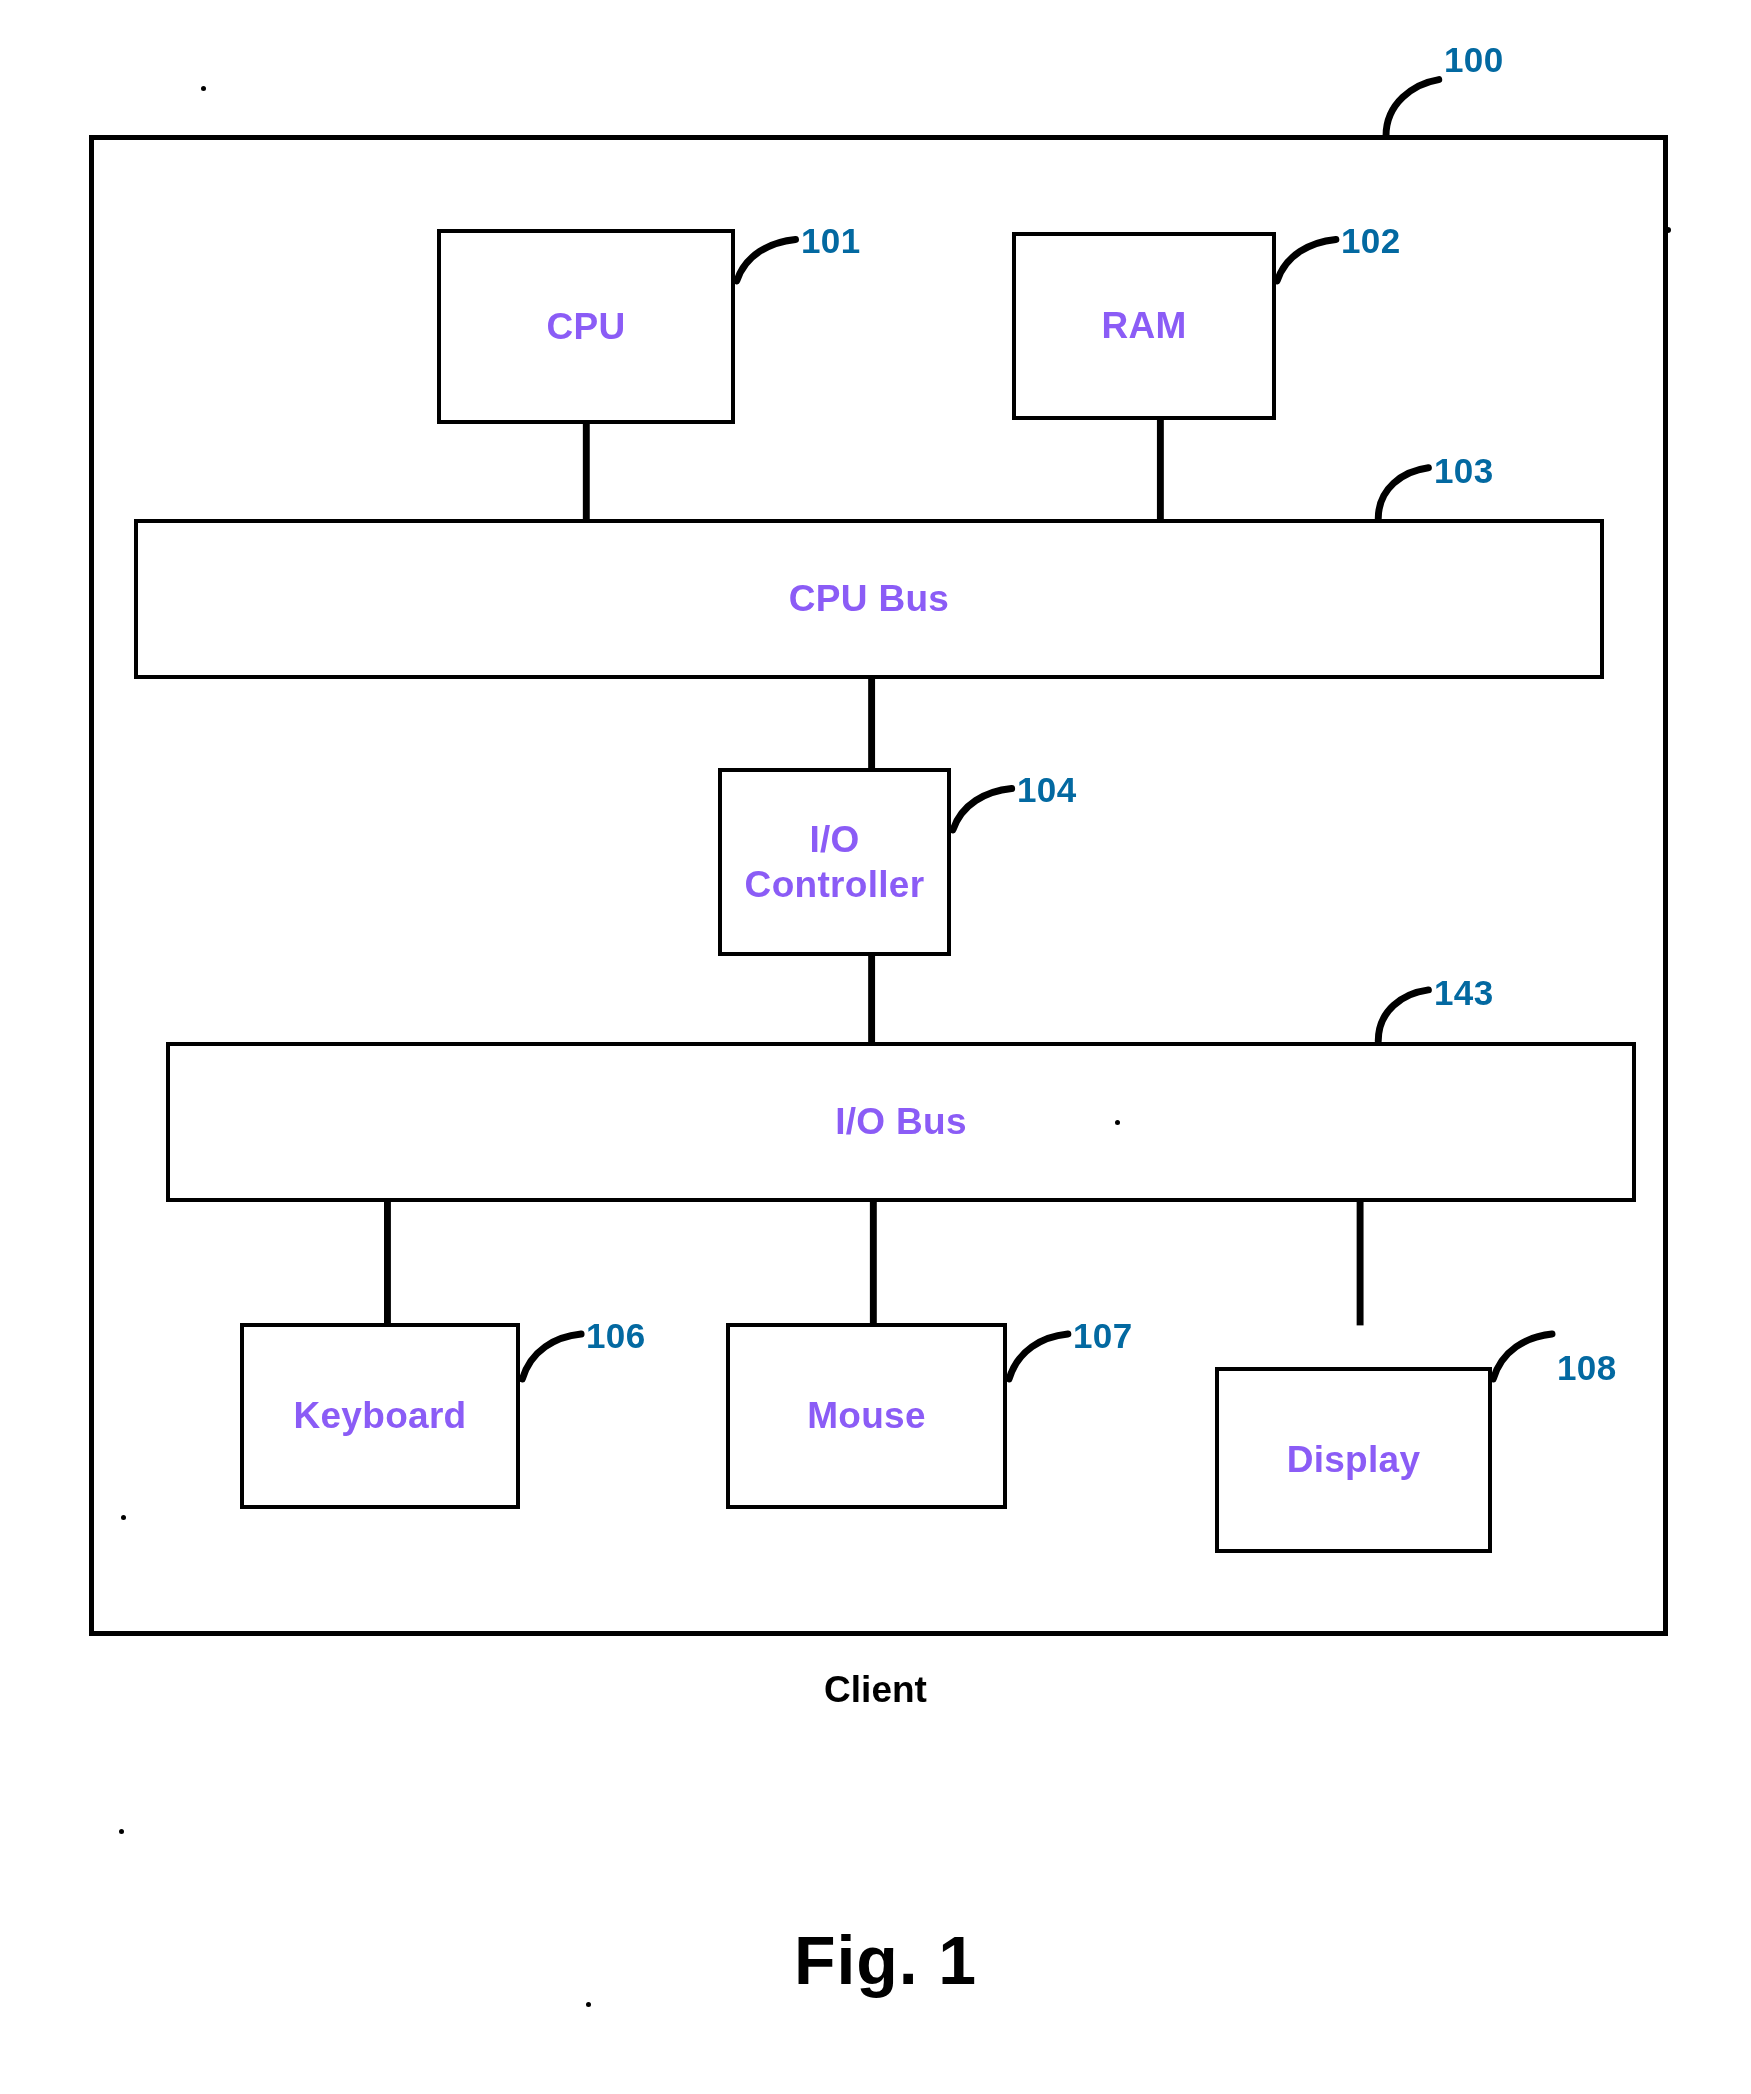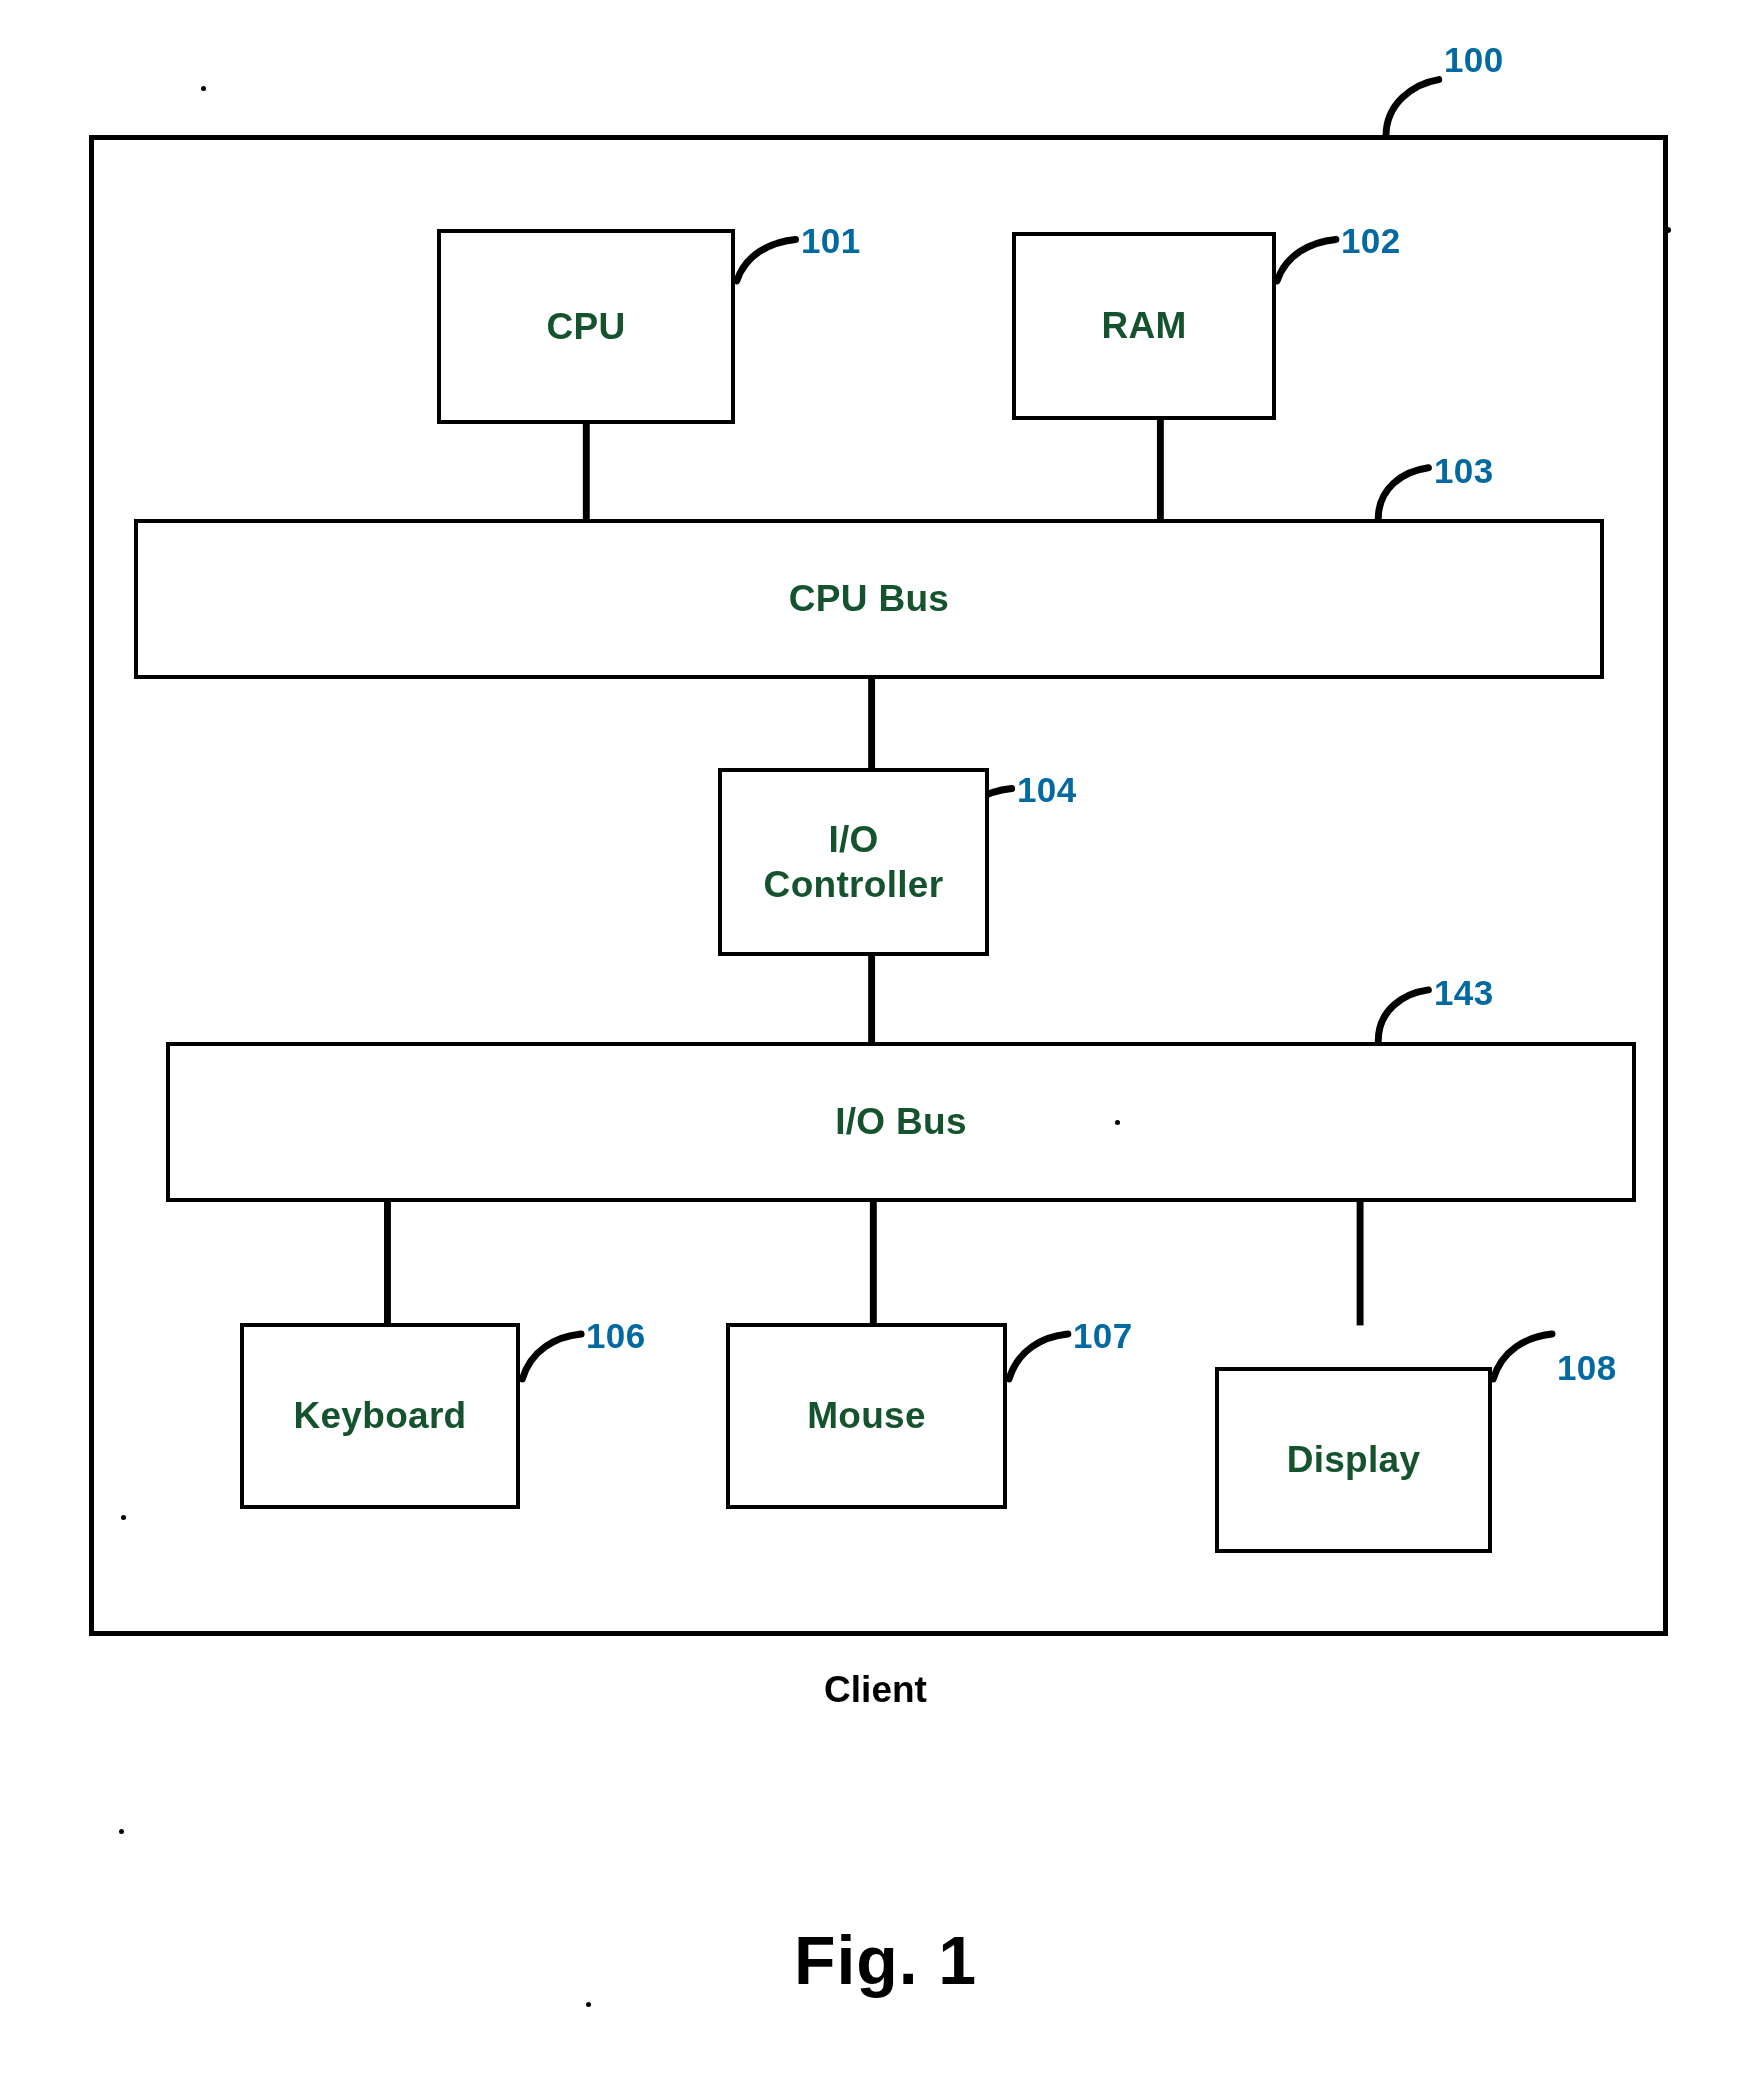--- a/index.html
+++ b/index.html
@@ -33,21 +33,21 @@
     display: flex;
     align-items: center;
     justify-content: center;
     text-align: center;
   }
   .node-label {
     font-weight: bold;
     font-size: 37px;
     line-height: 1.22;
     letter-spacing: 0.3px;
-    color: #14532d;
+    color: #8b5cf6;
     white-space: pre-line;
   }
   .outer-box {
     position: absolute;
     box-sizing: border-box;
     border: 5.2px solid #000000;
     background: transparent;
   }
   .ref-num {
     position: absolute;
@@ -120,21 +120,21 @@
   </div>
 
   <div class="node-box" style="left:1012px; top:232px; width:264px; height:188px;align-items:center;">
     <span class="node-label">RAM</span>
   </div>
 
   <div class="node-box" style="left:134px; top:519px; width:1470px; height:160px;">
     <span class="node-label">CPU Bus</span>
   </div>
 
-  <div class="node-box" style="left:718px; top:768px; width:271px; height:188px;">
+  <div class="node-box" style="left:718px; top:768px; width:233px; height:188px;">
     <span class="node-label">I/O
 Controller</span>
   </div>
 
   <div class="node-box" style="left:134px; top:1042px; width:1470px; height:160px;margin-left:32px;">
     <span class="node-label">I/O Bus</span>
   </div>
 
   <div class="node-box" style="left:240px; top:1323px; width:280px; height:186px;">
     <span class="node-label">Keyboard</span>

